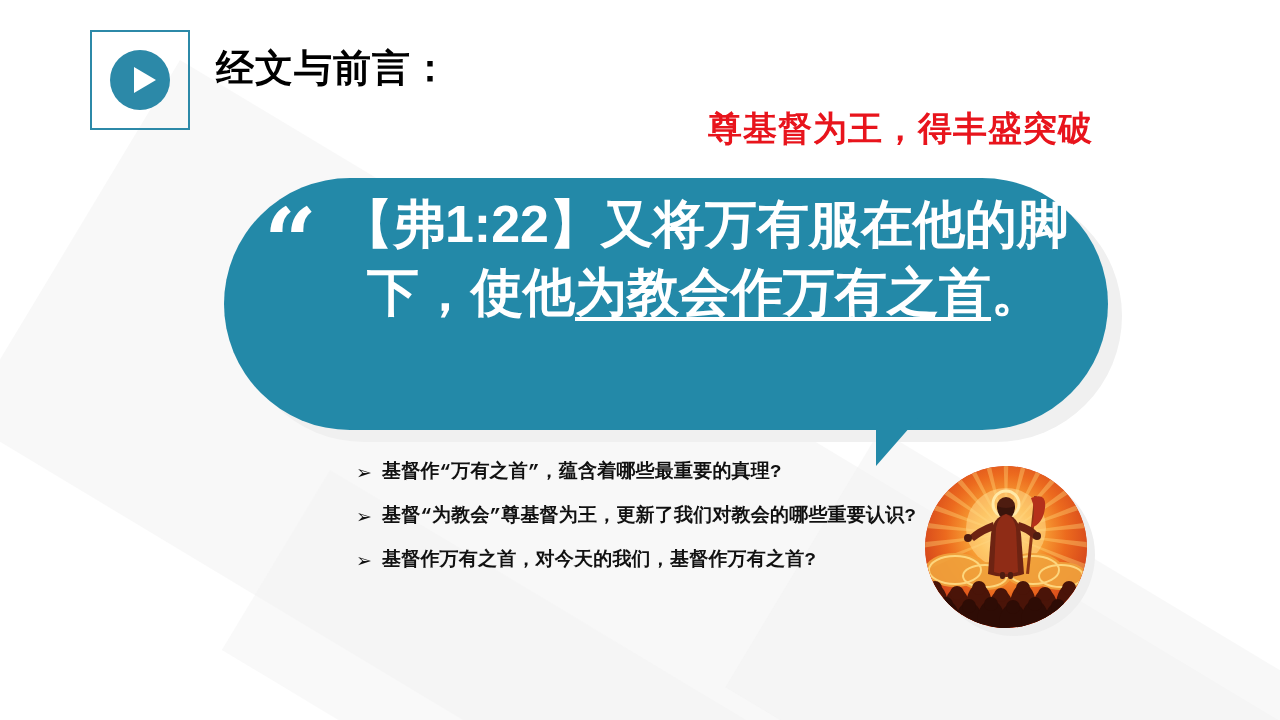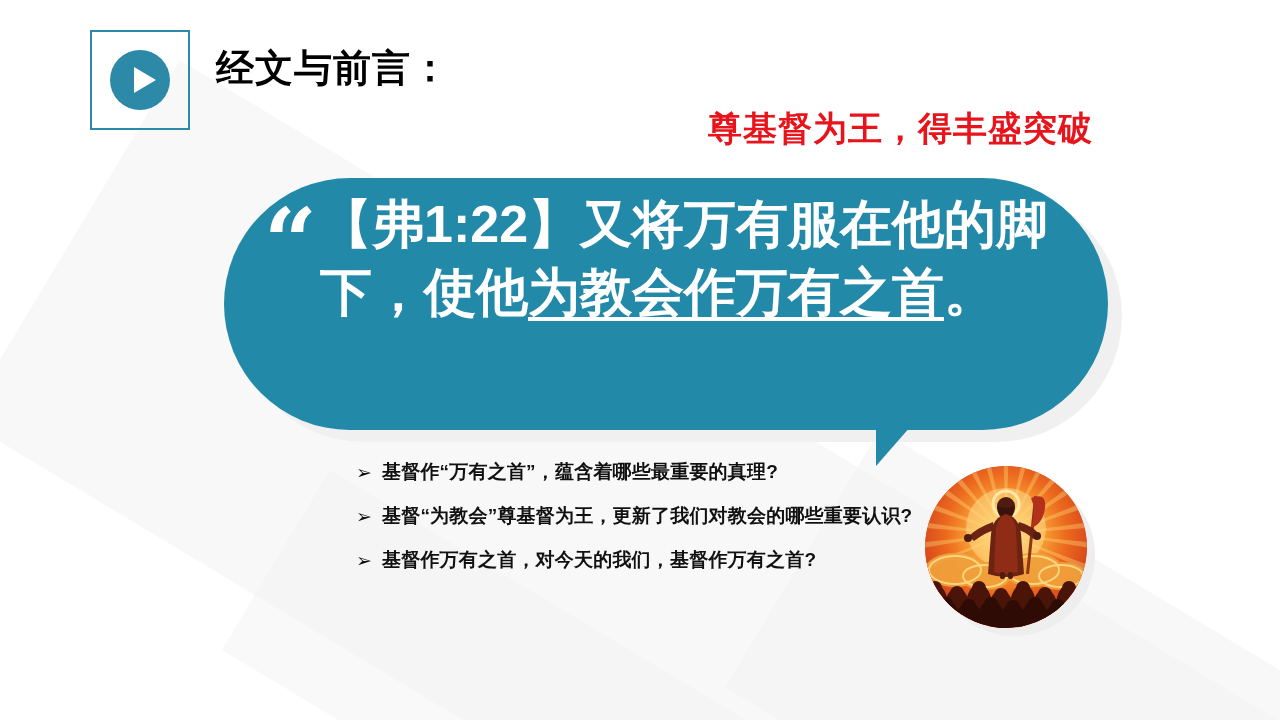--- a/index.html
+++ b/index.html
@@ -164,20 +164,21 @@
   .bubble-text {
     position: absolute;
     left: 96px;
     top: 12px;
     width: 770px;
     font-size: 52px;
     line-height: 68px;
     font-weight: bold;
     color: #ffffff;
     letter-spacing: 0px;
+    text-align: center;
   }
   .bubble-text .underlined {
     text-decoration: underline;
     text-decoration-thickness: 4px;
     text-underline-offset: 7px;
   }
 
   
   .bullets {
     position: absolute;
@@ -198,20 +199,21 @@
     color: #111111;
     font-family: "DejaVu Sans", sans-serif;
   }
   .bullet-text {
     flex: 1 1 auto;
     font-size: 19px;
     line-height: 28px;
     font-weight: bold;
     color: #111111;
     letter-spacing: .2px;
+    font-family: Liberation Mono, monospace;
   }
 
   
   .illus {
     position: absolute;
     left: 925px;
     top: 466px;
     width: 162px;
     height: 162px;
     border-radius: 50%;

